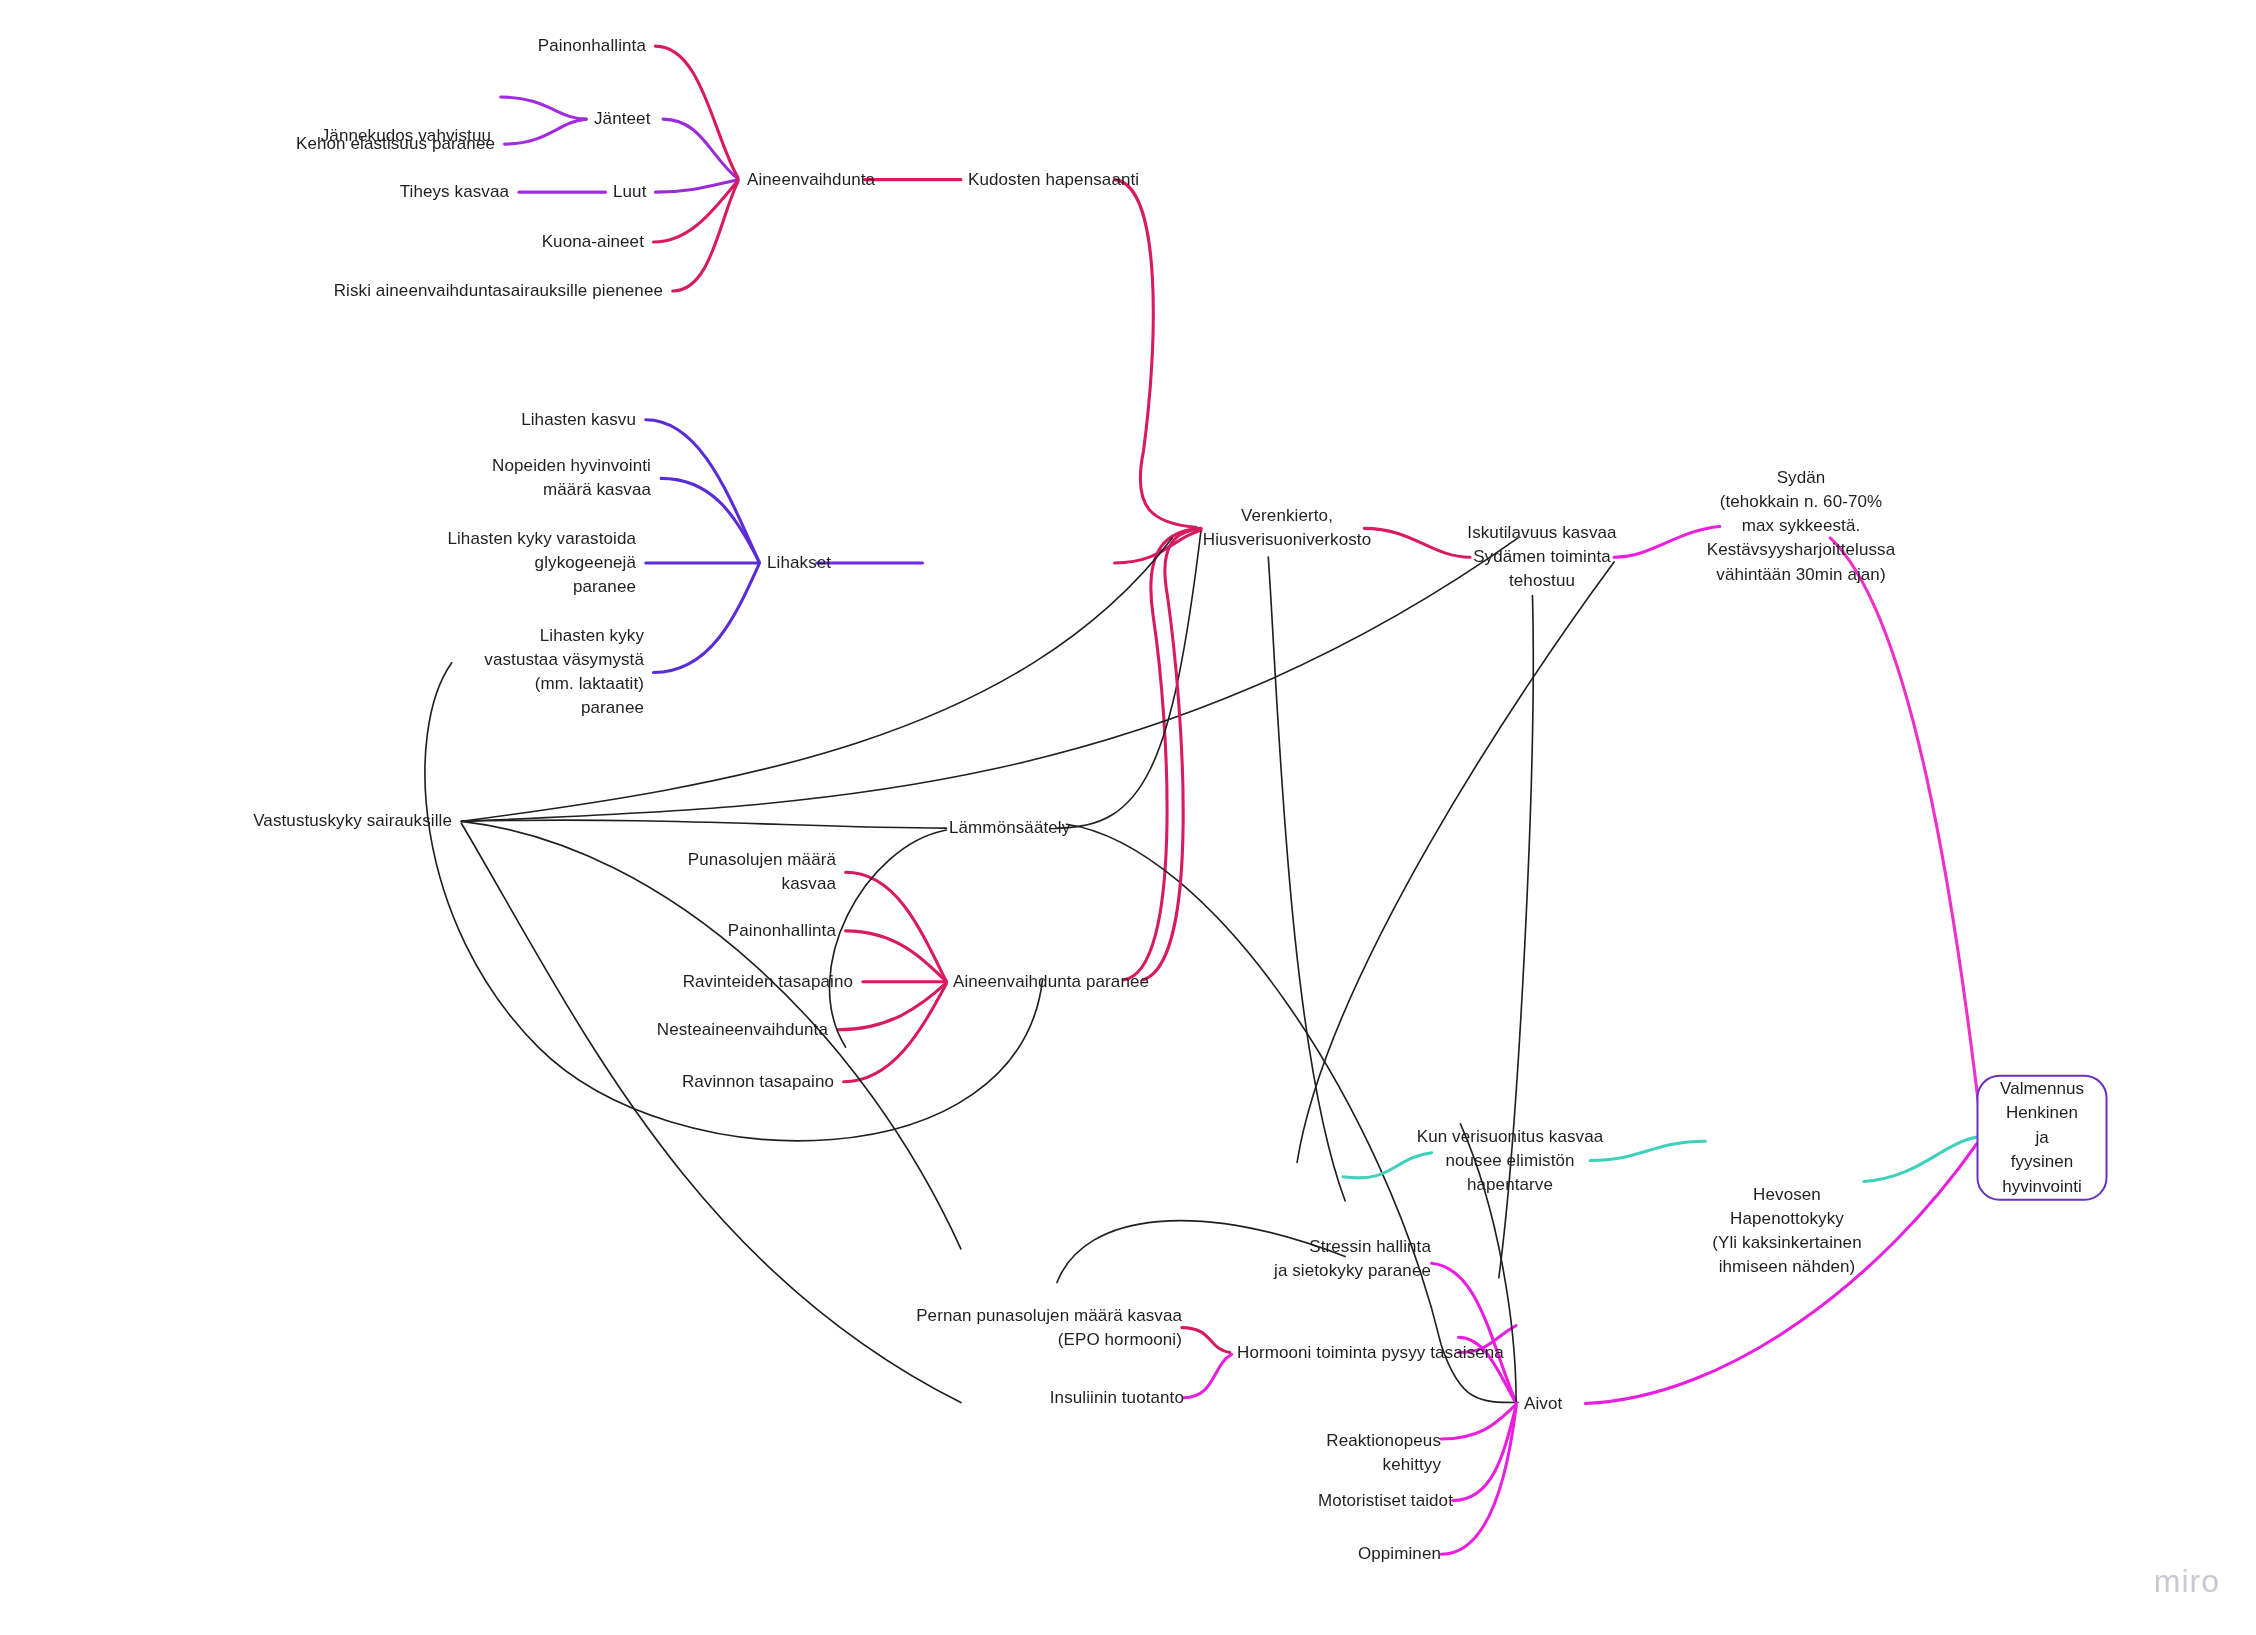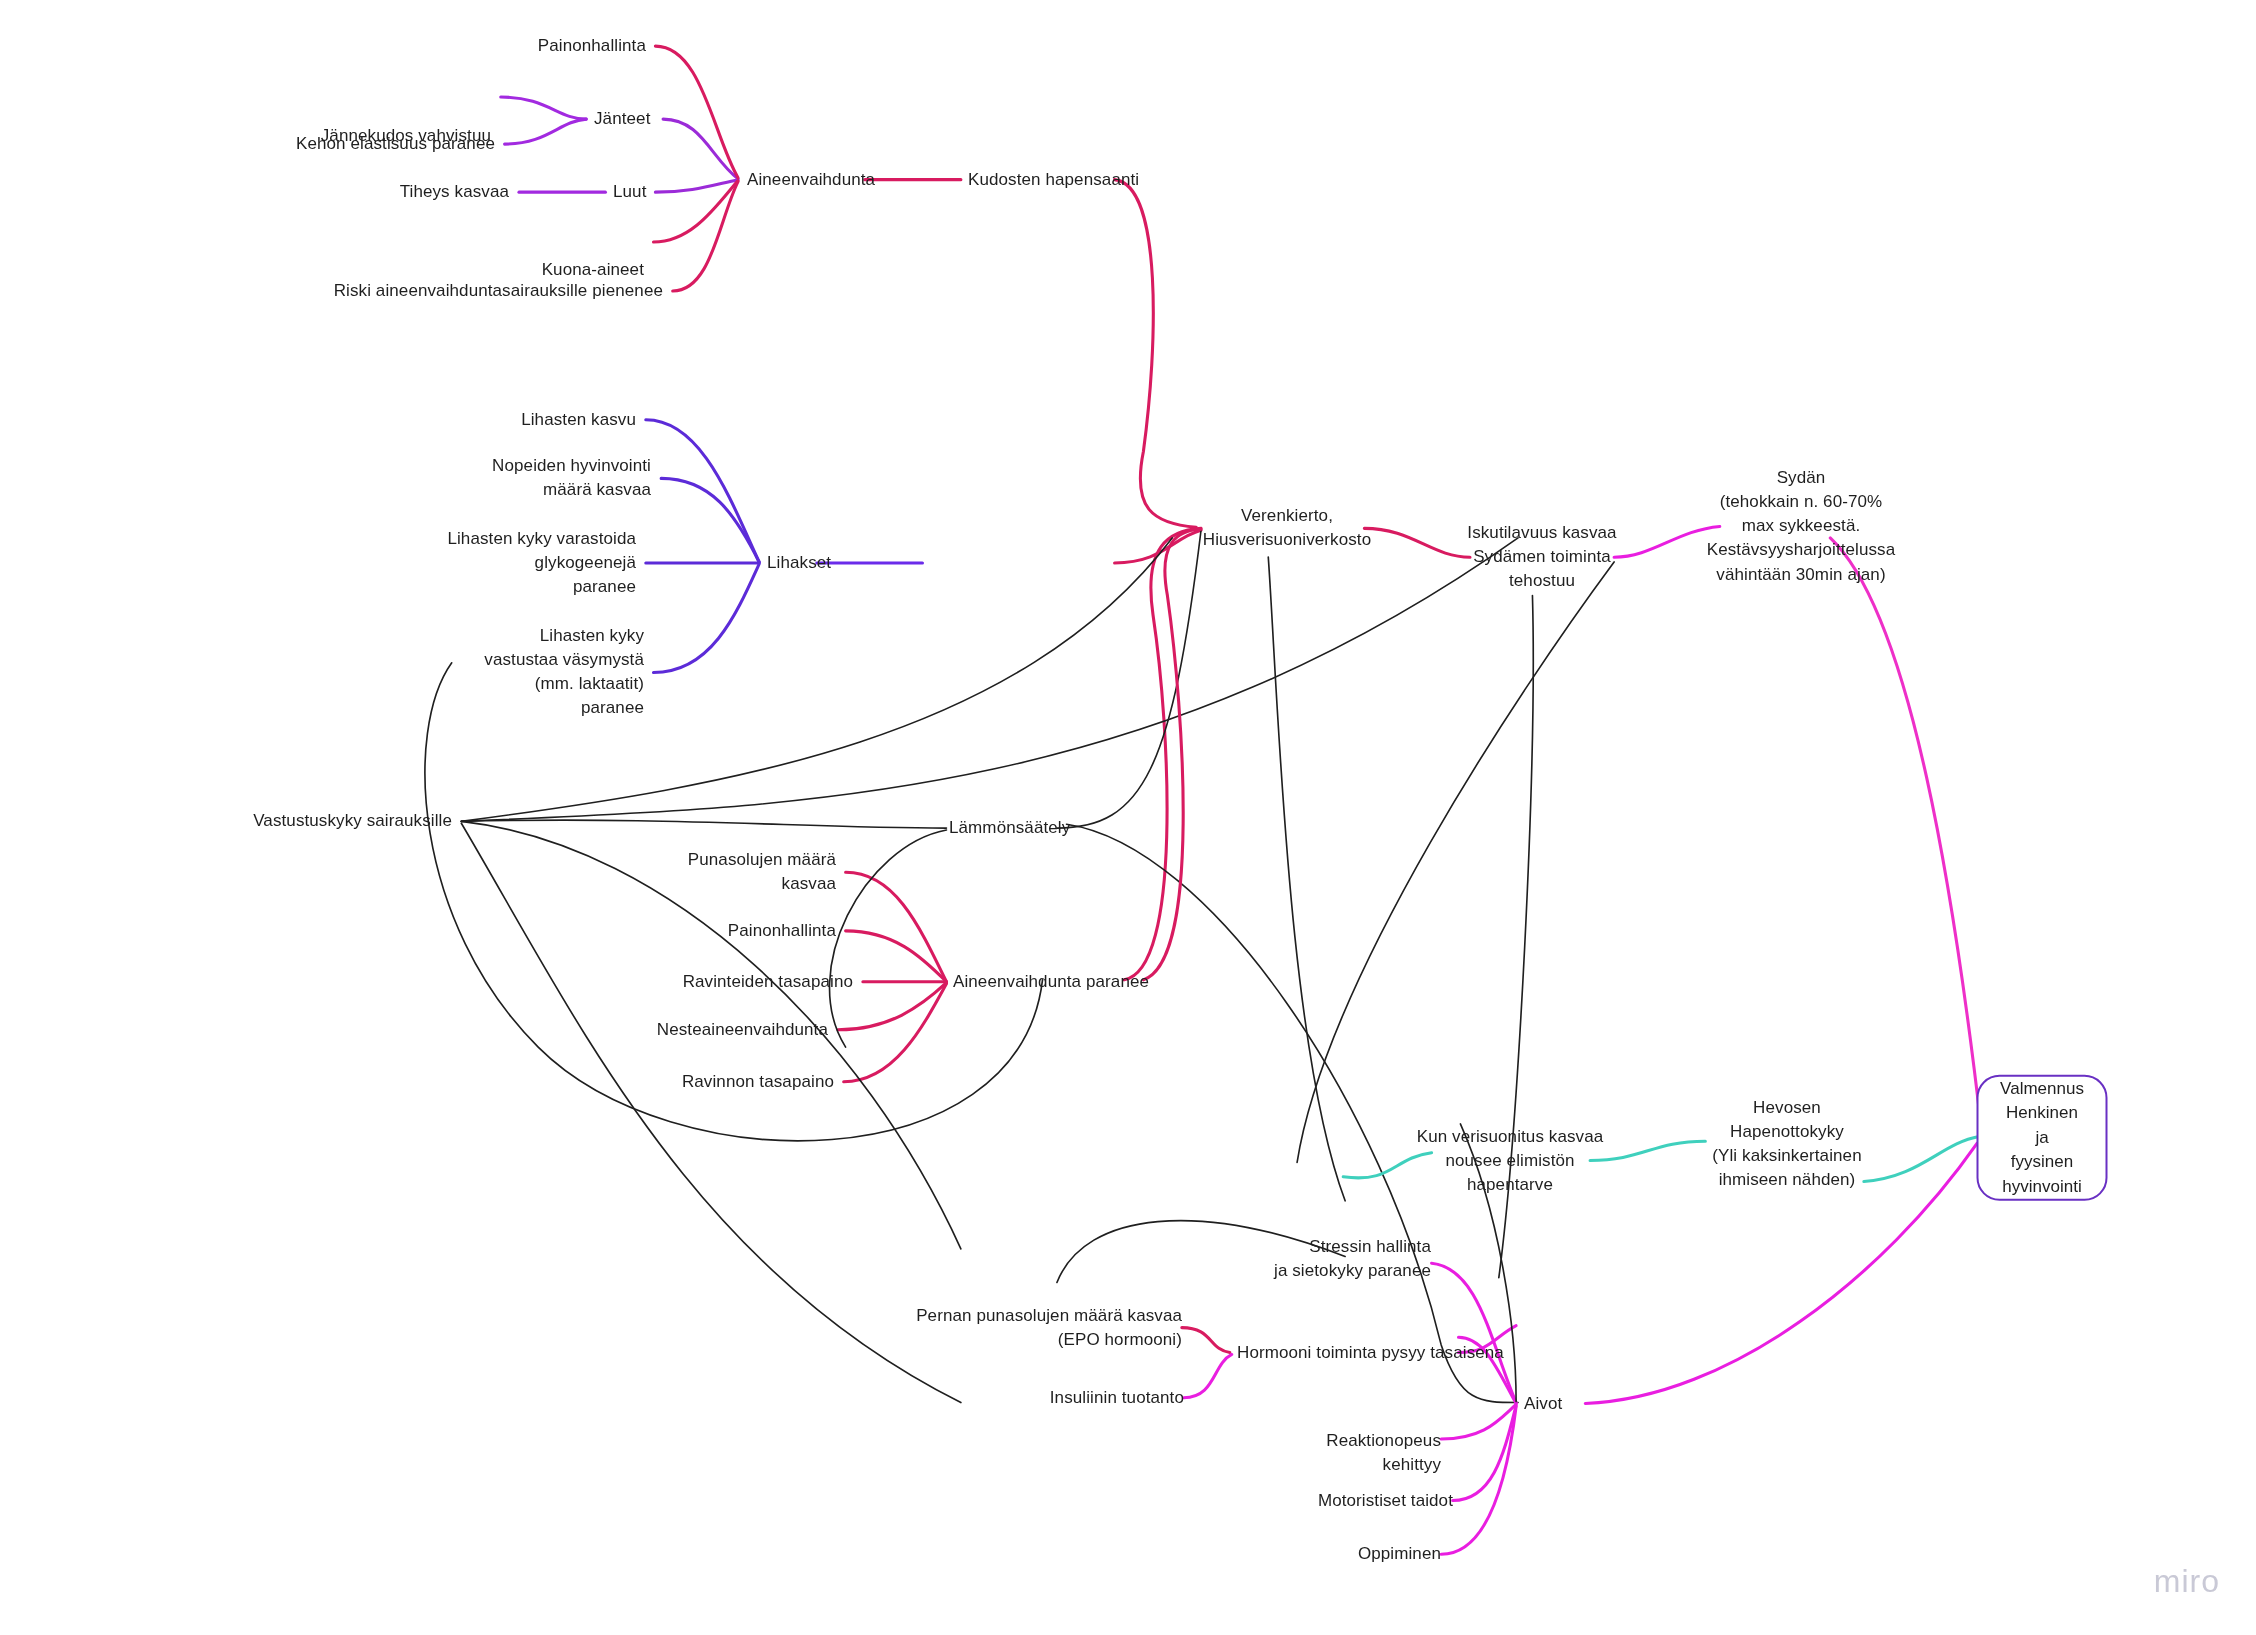--- a/index.html
+++ b/index.html
@@ -143,21 +143,21 @@
 
     </g>
   </svg>
 
   <div class="node right" style="left:646px; top:46px;">Painonhallinta</div>
   <div class="node right" style="left:491px; top:97px;margin-top:39px;">Jännekudos vahvistuu</div>
   <div class="node right" style="left:495px; top:144px;">Kehon elastisuus paranee</div>
   <div class="node left" style="left:594px; top:119px;">Jänteet</div>
   <div class="node right" style="left:509px; top:192px;">Tiheys kasvaa</div>
   <div class="node left" style="left:613px; top:192px;">Luut</div>
-  <div class="node right" style="left:644px; top:242px;margin-top:28px;">Kuona-aineet</div>
+  <div class="node right" style="left:644px; top:242px;">Kuona-aineet</div>
   <div class="node right" style="left:663px; top:291px;">Riski aineenvaihduntasairauksille pienenee</div>
   <div class="node left" style="left:747px; top:180px;">Aineenvaihdunta</div>
   <div class="node left" style="left:968px; top:180px;">Kudosten hapensaanti</div>
 
   <div class="node right" style="left:636px; top:420px;">Lihasten kasvu</div>
   <div class="node right" style="left:651px; top:478px;">Nopeiden hyvinvointi
 määrä kasvaa</div>
   <div class="node right" style="left:636px; top:563px;">Lihasten kyky varastoida
 glykogeenejä
 paranee</div>
@@ -185,21 +185,21 @@
 kasvaa</div>
   <div class="node right" style="left:836px; top:931px;">Painonhallinta</div>
   <div class="node right" style="left:853px; top:982px;">Ravinteiden tasapaino</div>
   <div class="node right" style="left:828px; top:1030px;">Nesteaineenvaihdunta</div>
   <div class="node right" style="left:834px; top:1082px;">Ravinnon tasapaino</div>
   <div class="node left" style="left:953px; top:982px;">Aineenvaihdunta paranee</div>
 
   <div class="node center" style="left:1510px; top:1161px;">Kun verisuonitus kasvaa
 nousee elimistön
 hapentarve</div>
-  <div class="node center" style="left:1787px; top:1144px;">Hevosen
+  <div class="node center" style="left:1787px; top:1231px;">Hevosen
 Hapenottokyky
 (Yli kaksinkertainen
 ihmiseen nähden)</div>
 
   <div class="node right" style="left:1431px; top:1259px;">Stressin hallinta
 ja sietokyky paranee</div>
   <div class="node right" style="left:1182px; top:1328px;">Pernan punasolujen määrä kasvaa
 (EPO hormooni)</div>
   <div class="node left" style="left:1237px; top:1353px;">Hormooni toiminta pysyy tasaisena</div>
   <div class="node right" style="left:1184px; top:1398px;">Insuliinin tuotanto</div>

